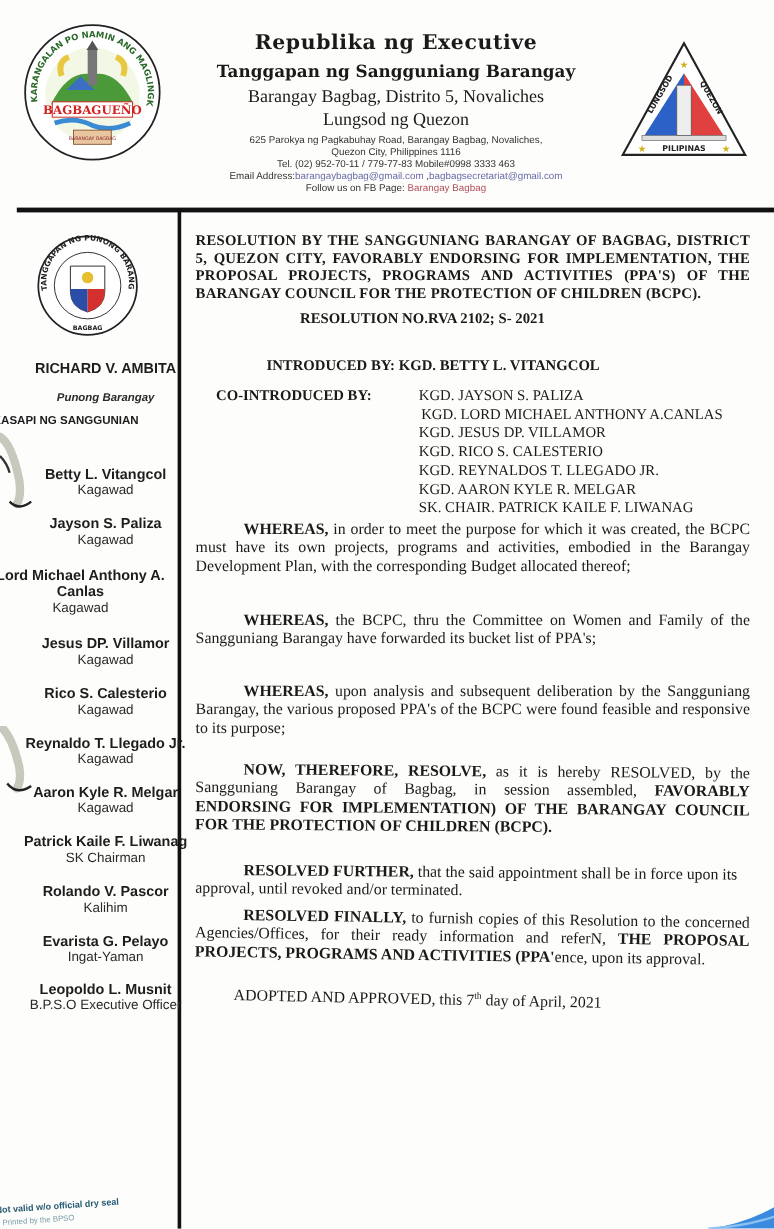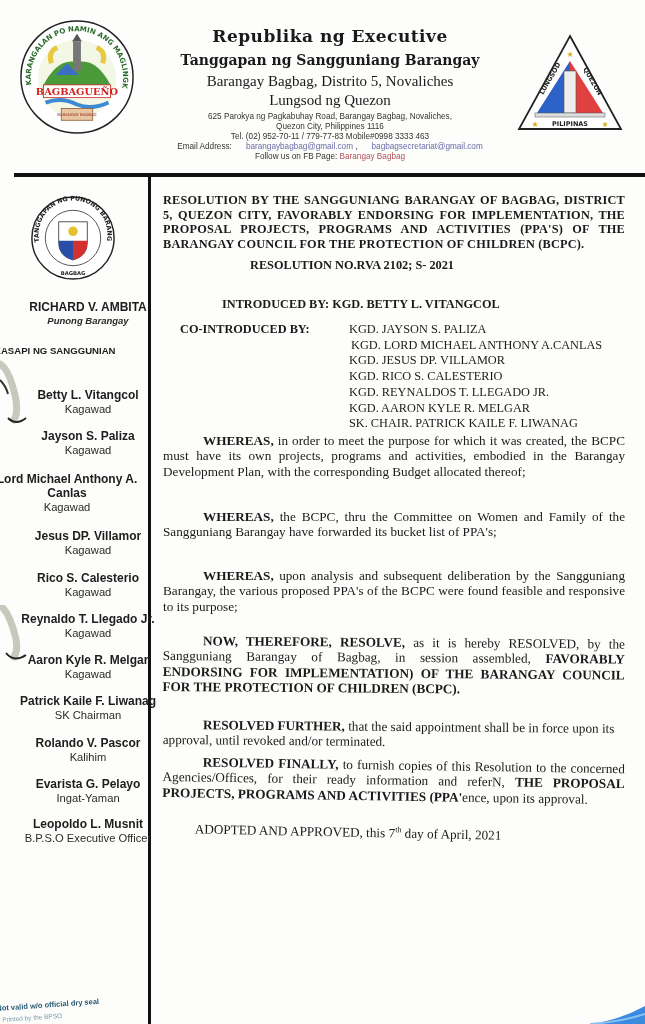--- a/index.html
+++ b/index.html
@@ -17,35 +17,35 @@
   #h-rep { top:26px; font-family:"DejaVu Serif", serif; font-weight:bold; font-size:17px; letter-spacing:0.5px; }
   #h-office { top:52px; font-family:"DejaVu Serif", serif; font-weight:bold; font-size:14px; }
   #h-brgy { top:73px; font-size:15px; }
   #h-city { top:92px; font-size:15px; }
   .hs { font-family:"Liberation Sans", sans-serif; font-size:8.2px; color:#333; line-height:11px; }
   #h-addr1 { top:111px; }
   #h-addr2 { top:121px; }
   #h-tel { top:131px; }
   #h-email { top:141px; left:150px; width:360px; }
   #h-fb { top:151px; }
-  .lnk { color:#6a6aa8;margin-left:14px; }
+  .lnk { color:#6a6aa8; }
   .fb { color:#b0505a; }
 
   
   #rule-top { left:14px; top:173px; width:631px; height:4px; background:#111; }
   #rule-vert { left:148px; top:175px; width:3px; height:849px; background:#111; }
 
   
   #seal { left:30px; top:195px; width:86px; height:86px; }
   .side { position:absolute; left:0; width:176px; text-align:center; font-family:"Liberation Sans", sans-serif; }
   .sname { font-weight:bold; font-size:12px; line-height:14px; color:#1d1d1d; }
   .srole { font-size:11.2px; line-height:14px; color:#2a2a2a; }
   #captain { top:300px; }
   #captain .sname { font-size:12px; }
-  #captain .srole { font-size:9.5px; font-style:italic; font-weight:bold; }
+  #captain .srole { font-size:9.5px; font-style:italic; font-weight:bold;margin-top:11px; }
   #kasapi { top:345px; left:-6px; text-align:left; width:150px; font-weight:bold; font-size:9.6px; color:#1d1d1d; }
   #stamp-note { left:-4px; top:1004px; font-family:"Liberation Sans", sans-serif; font-size:7.5px; color:#275a72; font-weight:bold; transform:rotate(-4deg); transform-origin:left top; }
   #stamp-note2 { left:2px; top:1016px; font-family:"Liberation Sans", sans-serif; font-size:6.5px; color:#7a9aaa; transform:rotate(-4deg); transform-origin:left top; }
 
   #clip1 { left:0; top:360px; width:36px; height:70px; }
   #clip2 { left:0; top:605px; width:36px; height:60px; }
 
   
   .body-text { position:absolute; left:163px; width:462px; font-size:13.2px; line-height:15.4px; }
   .b { font-weight:bold; }

